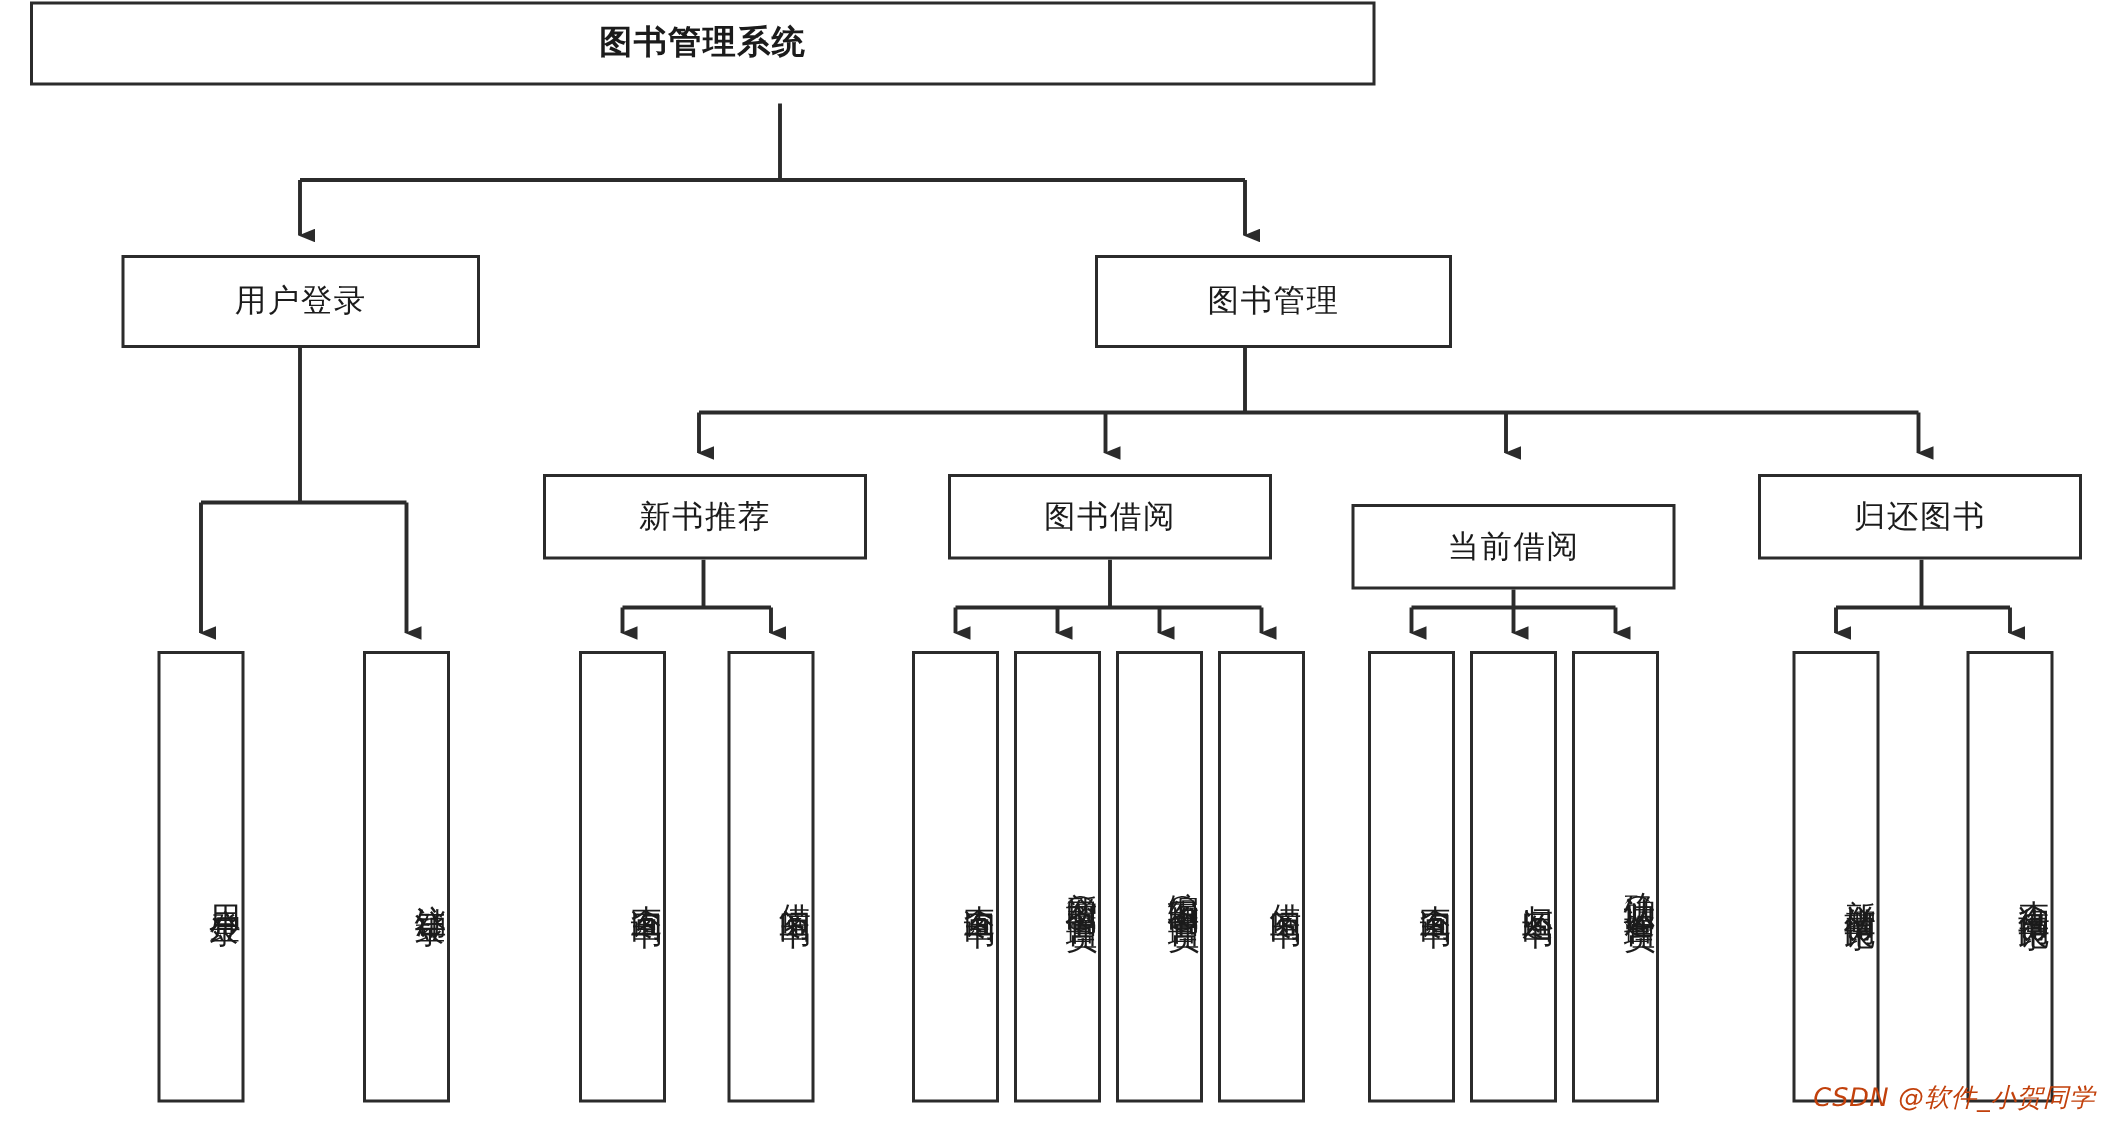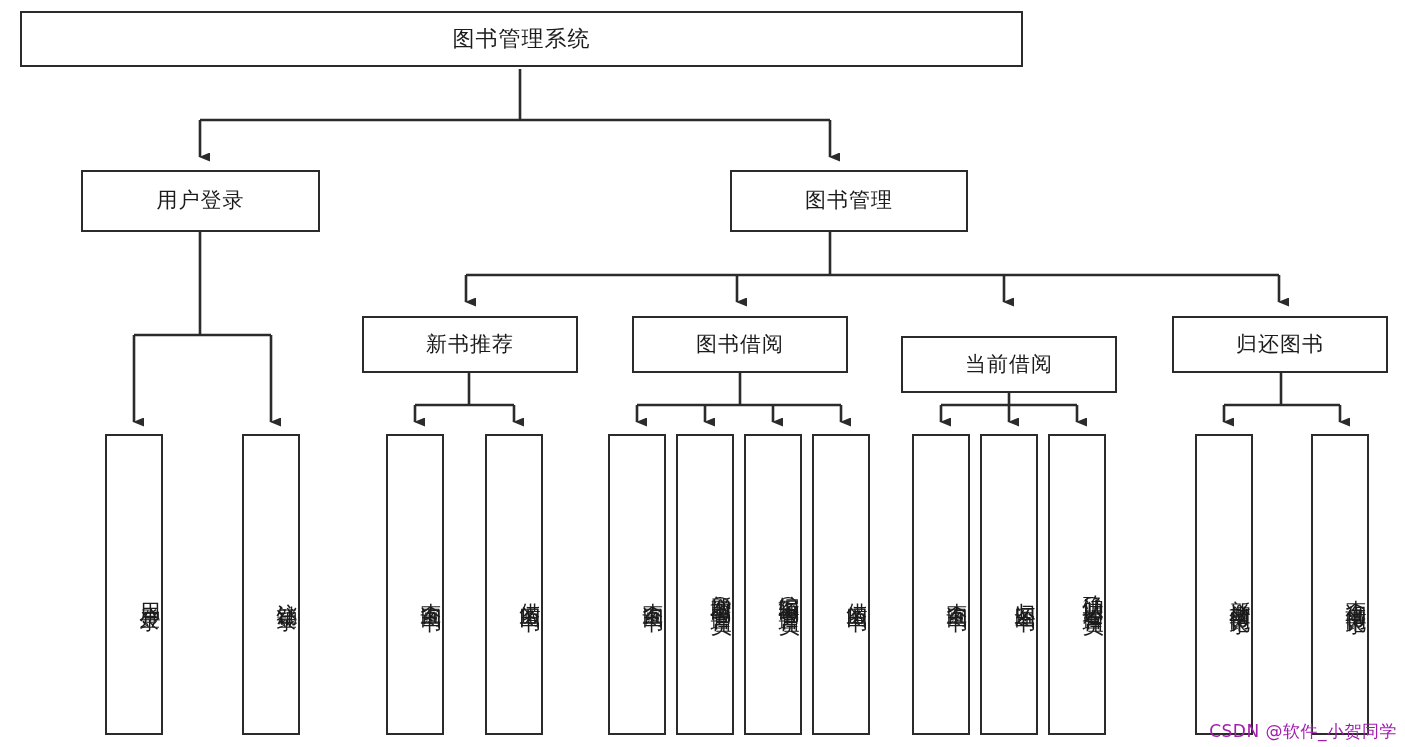--- a/index.html
+++ b/index.html
@@ -57,24 +57,25 @@
   .node-v .vtext {
     writing-mode: vertical-rl;
     text-orientation: upright;
     display: block;
   }
   .watermark {
     position: absolute;
     right: 8px;
     bottom: 4px;
     font-size: 17px;
-    color: #a21caf;
+    color: #c2410c;
     white-space: nowrap;
     letter-spacing: 0.5px;
     pointer-events: none;
+    font-style: italic;
   }
 </style>
 </head>
 <body>
 
 <div id="diagram-root">
 
   <svg id="diagram-svg" viewBox="0 0 1405 747">
     <defs>
       <marker id="arrowhead" markerWidth="9" markerHeight="11" refX="4.5" refY="10" orient="auto" markerUnits="userSpaceOnUse">
@@ -121,21 +122,21 @@
       <path d="M1009,405 L1009,422" marker-end="url(#arrowhead)"></path>
       <path d="M1077,405 L1077,422" marker-end="url(#arrowhead)"></path>
 
       <path d="M1281,373 L1281,405"></path>
       <path d="M1224,405 L1340,405"></path>
       <path d="M1224,405 L1224,422" marker-end="url(#arrowhead)"></path>
       <path d="M1340,405 L1340,422" marker-end="url(#arrowhead)"></path>
     </g>
   </svg>
 
-  <div class="node node-h node-root" style="left:20px; top:11px; width:1003px; height:56px;">
+  <div class="node node-h node-root" style="left:20px; top:1px; width:897px; height:56px;font-weight:bold;">
     <span>图书管理系统</span>
   </div>
 
   <div class="node node-h" style="left:81px; top:170px; width:239px; height:62px;">
     <span>用户登录</span>
   </div>
   <div class="node node-h" style="left:730px; top:170px; width:238px; height:62px;">
     <span>图书管理</span>
   </div>
 

